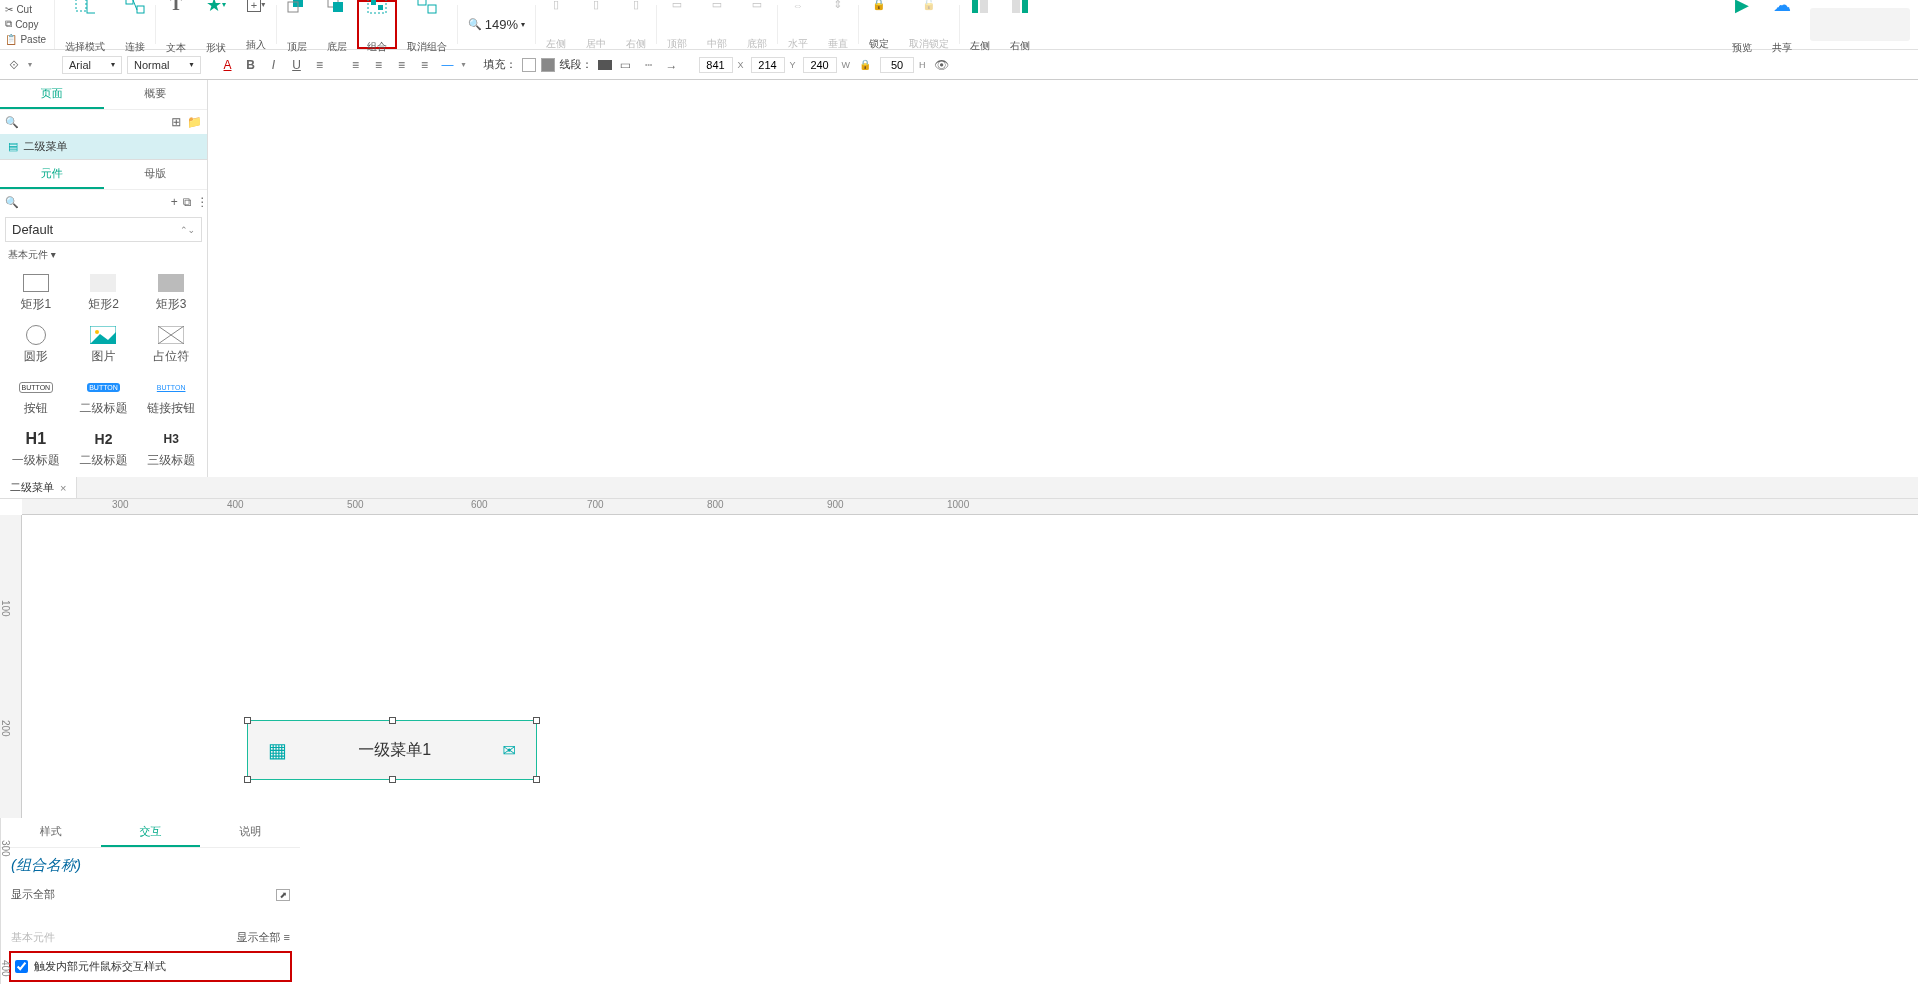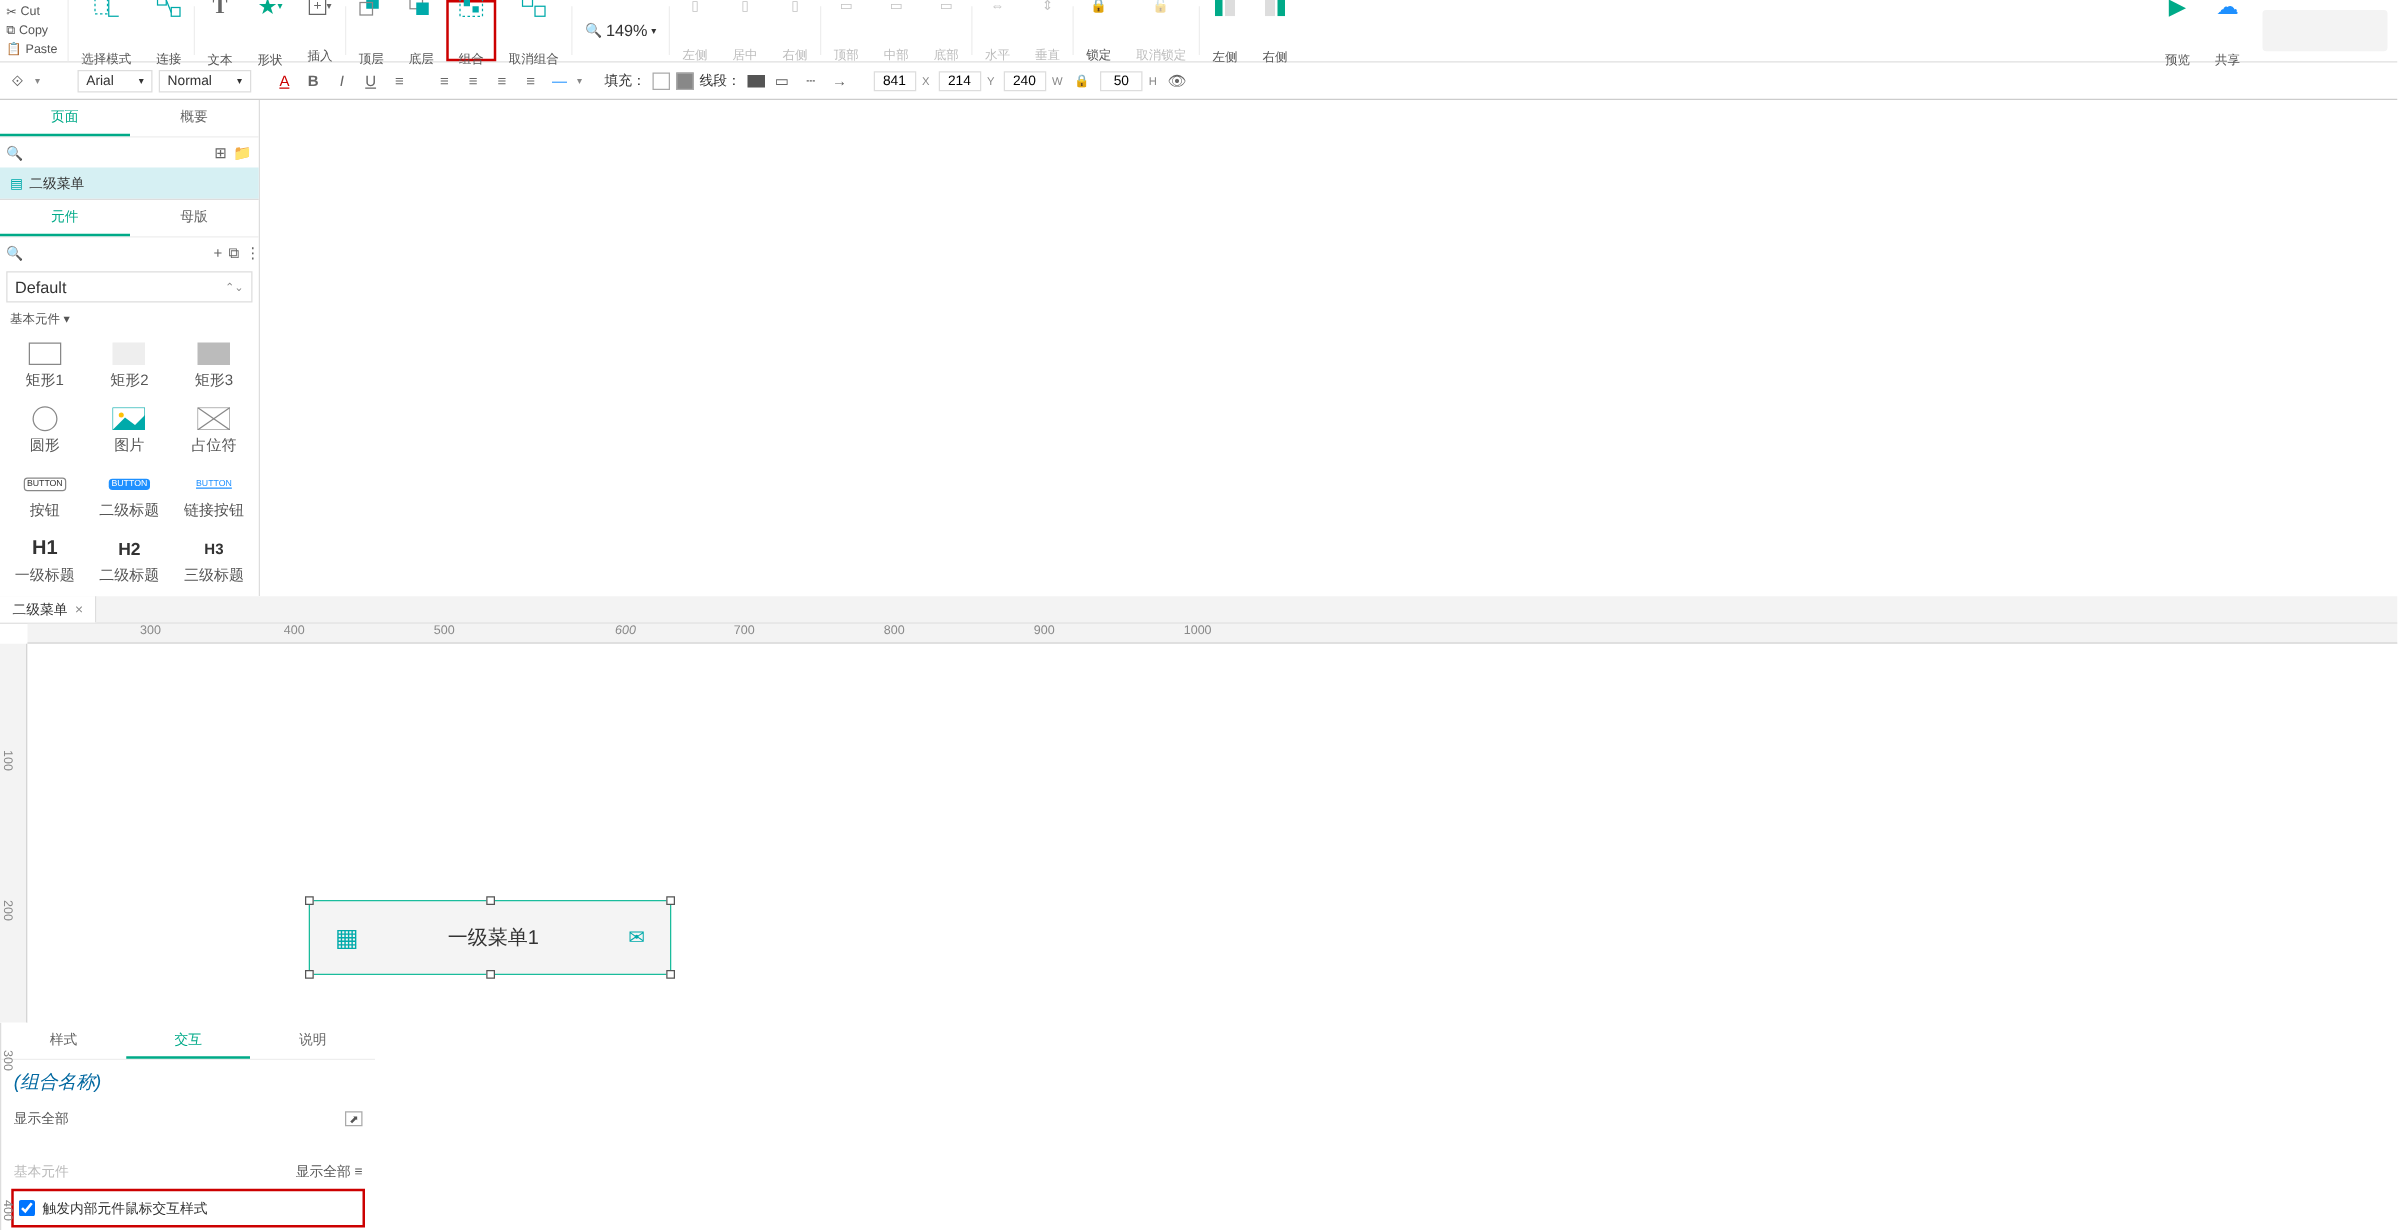--- a/index.html
+++ b/index.html
@@ -399,21 +399,21 @@
     <div class="tab-bar">
       <div class="doc-tab">
           <span>二级菜单</span>
           <span style="color:#888;">×</span>
         </div>
     </div>
     <div class="ruler-h">
       <span class="ruler-tick" style="left:90px;">300</span>
       <span class="ruler-tick" style="left:205px;">400</span>
       <span class="ruler-tick" style="left:325px;">500</span>
-      <span class="ruler-tick" style="left:470px;font-style:italic;">600</span>
+      <span class="ruler-tick" style="left:449px;">600</span>
       <span class="ruler-tick" style="left:565px;">700</span>
       <span class="ruler-tick" style="left:685px;">800</span>
       <span class="ruler-tick" style="left:805px;">900</span>
       <span class="ruler-tick" style="left:925px;">1000</span>
     </div>
     <div class="ruler-v">
       <span class="ruler-tick" style="top:85px;writing-mode:vertical-rl;">100</span>
       <span class="ruler-tick" style="top:205px;writing-mode:vertical-rl;">200</span>
       <span class="ruler-tick" style="top:325px;writing-mode:vertical-rl;">300</span>
       <span class="ruler-tick" style="top:445px;writing-mode:vertical-rl;">400</span>

